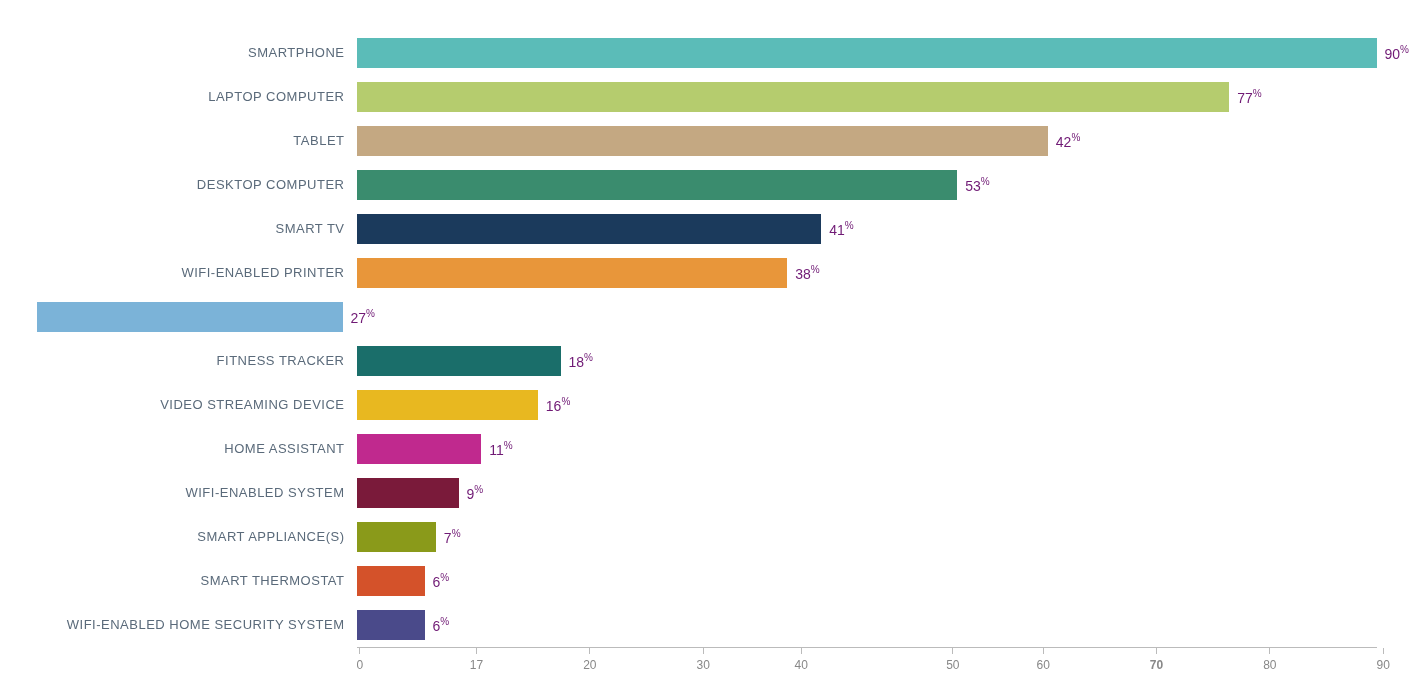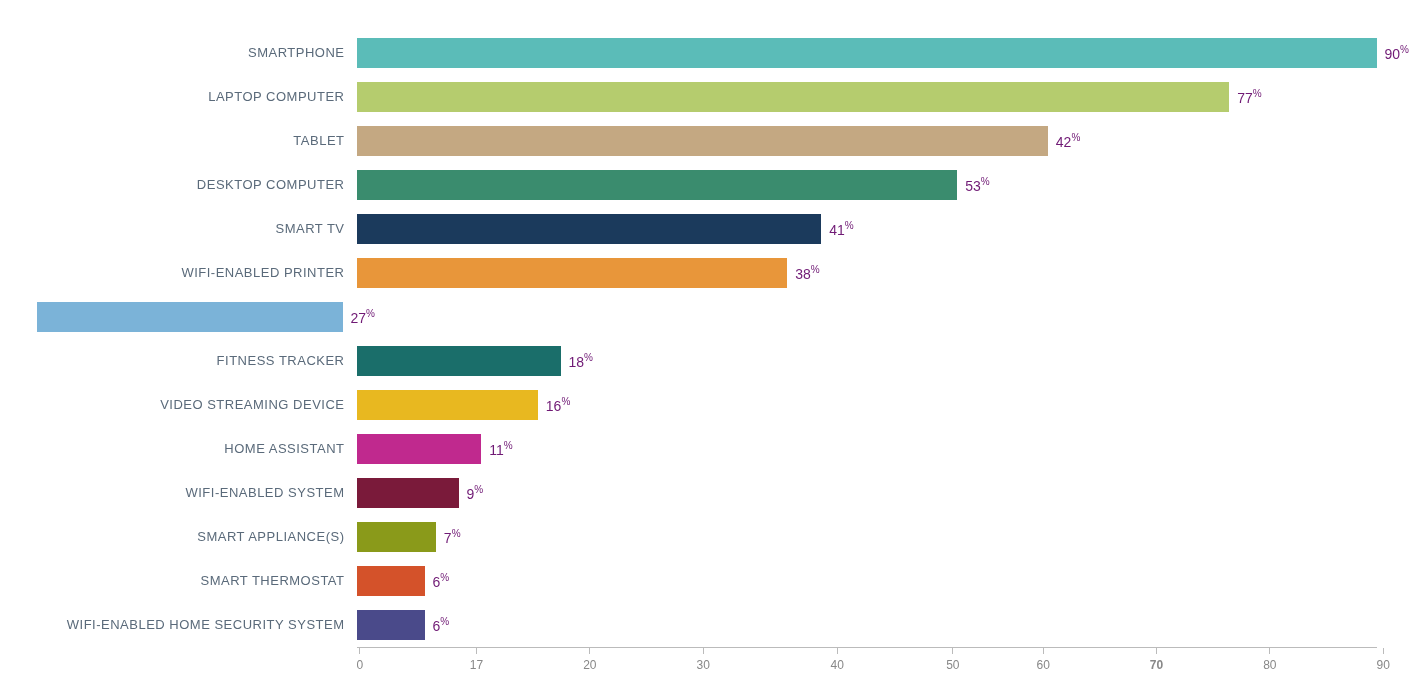--- a/index.html
+++ b/index.html
@@ -203,21 +203,21 @@
         <div class="x-tick-label">17</div>
       </div>
       <div class="x-tick" style="left: 226.667px; align-items: center;">
         <div class="x-tick-line"></div>
         <div class="x-tick-label">20</div>
       </div>
       <div class="x-tick" style="left: 340px;">
         <div class="x-tick-line"></div>
         <div class="x-tick-label">30</div>
       </div>
-      <div class="x-tick" style="left: 474px;">
+      <div class="x-tick" style="left: 438px;">
         <div class="x-tick-line"></div>
         <div class="x-tick-label">40</div>
       </div>
       <div class="x-tick" style="left: 566.667px; margin-left: 23px;">
         <div class="x-tick-line"></div>
         <div class="x-tick-label">50</div>
       </div>
       <div class="x-tick" style="left: 680px;">
         <div class="x-tick-line"></div>
         <div class="x-tick-label">60</div>

